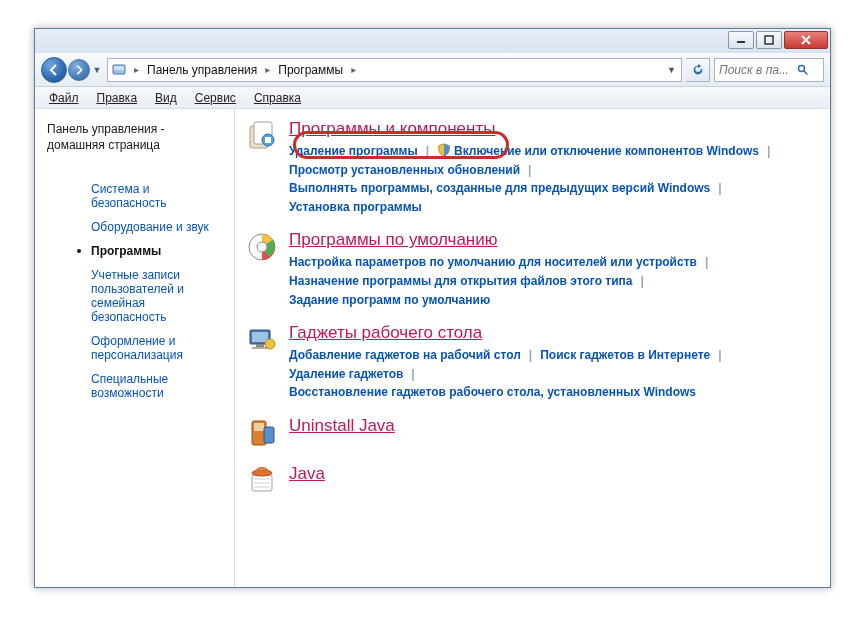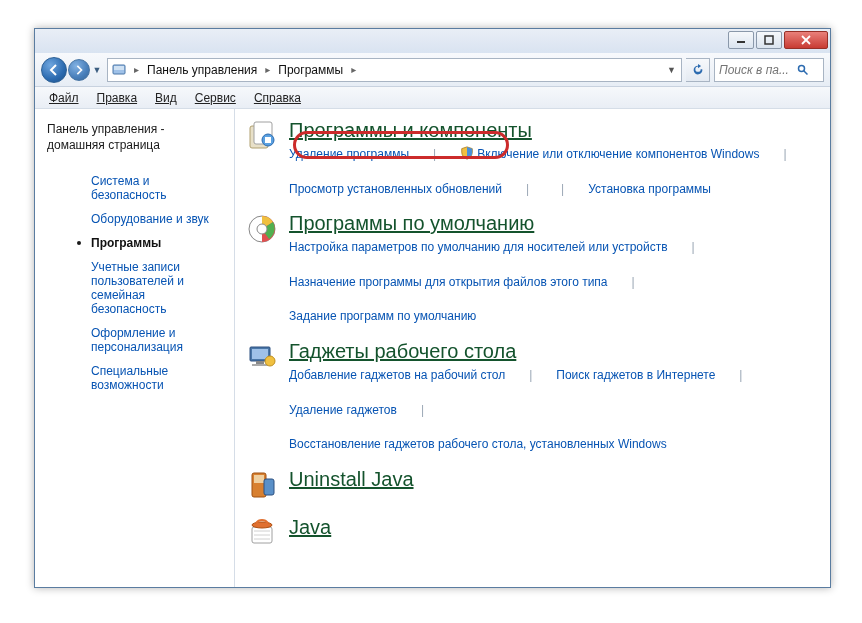--- a/index.html
+++ b/index.html
@@ -24,33 +24,33 @@
 .addr-refresh { width:24px; height:24px; border:1px solid #a8b4c3; border-left:none; background:linear-gradient(#f6f8fb,#e4eaf2); display:flex; align-items:center; justify-content:center; color:#2c6bb0; }
 .search { width:110px; height:24px; border:1px solid #a8b4c3; background:#fff; display:flex; align-items:center; padding:0 4px; color:#777; font-style:italic; gap:4px; }
 .search input { border:none; outline:none; width:74px; font-style:italic; color:#777; font-size:12px; }
 
 .menubar { height:22px; background:linear-gradient(#f6f8fb,#e9eef5); border-bottom:1px solid #d5dde7; display:flex; align-items:center; padding:0 6px; gap:2px; }
 .menubar span { padding:14px 8px; color:#222; }
 .menubar span u { text-decoration: underline; }
 
 .body { display:flex; height: calc(100% - 24px - 34px - 22px); }
 .sidebar { width:200px; border-right:1px solid #d5dde7; padding:12px 12px; background:#fff; }
-.side-home { color:#1a1a1a; line-height:1.35; margin-bottom:16px; }
+.side-home { color:#1a1a1a; line-height:1.35; margin-bottom:24px; }
 .side-list { list-style:none;margin-left:36px; }
 .side-list li { padding:5px 0 5px 8px; position:relative; }
 .side-list li a { color:#0754b3; text-decoration:none; }
 .side-list li.active { font-weight:bold; color:#111; }
 .side-list li.active::before { content:""; position:absolute; left:-6px; top:10px; width:4px; height:4px; background:#1a1a1a; border-radius:50%; }
 
 .content { flex:1; padding:10px 16px 10px 10px; overflow:auto; }
 .cat { display:flex; gap:10px; margin-bottom:14px; }
 .cat-icon { width:34px; height:34px; flex:none; display:flex; align-items:center; justify-content:center; }
 .cat-body { flex:1; }
-.cat-title { color:#14532d; font-size:20px; margin-bottom:3px; display:inline-block; }
-.cat-links { display:flex; flex-wrap:wrap; gap:16px; line-height:1.55; }
+.cat-title { color:#be185d; font-size:17px; margin-bottom:3px; display:inline-block; }
+.cat-links { display:flex; flex-wrap:wrap; gap:0; line-height:1.55;font-weight:bold; }
 .cat-links a { color:#0754b3; text-decoration:none; white-space:nowrap; }
 .cat-links .div { color:#9aa7b5; padding:0 8px; }
 .shield-mini { display:inline-block; width:14px; height:14px; vertical-align:-2px; margin-right:3px; }
 
 .highlight { position:absolute; border:3px solid #cc2b2b; border-radius:22px; left:293px; top:131px; width:216px; height:28px; pointer-events:none; }
 </style>
 </head>
 <body>
 
 <div class="window">
@@ -154,20 +154,21 @@
           <div class="cat-body"><a href="#" class="cat-title">Программы и компоненты</a><div class="cat-links">
               <a href="#">Удаление программы</a>
               <span class="div">|</span>
               <a href="#"><svg class="shield-mini" viewBox="0 0 16 16">
                   <path d="M8 1l6 2v4c0 4-3 7-6 8-3-1-6-4-6-8V3z" fill="#f0c040" stroke="#b08020"></path>
                   <path d="M8 1l6 2v4c0 4-3 7-6 8z" fill="#4a90d8"></path>
                 </svg>Включение или отключение компонентов Windows</a>
               <span class="div">|</span>
               <a href="#">Просмотр установленных обновлений</a>
               <span class="div">|</span>
+              <a href="#">Выполнять программы, созданные для предыдущих версий Windows</a>
               <span class="div">|</span>
               <a href="#">Установка программы</a>
             </div></div>
         </div>
         <div class="cat">
           <div class="cat-icon">
             <svg width="32" height="32" viewBox="0 0 32 32">
               <circle cx="16" cy="16" r="13" fill="#fff" stroke="#888"></circle>
               <path d="M16 3a13 13 0 0 1 0 26z" fill="#e05050"></path>
               <path d="M16 3a13 13 0 0 1 11 6l-11 7z" fill="#f0c040"></path>

